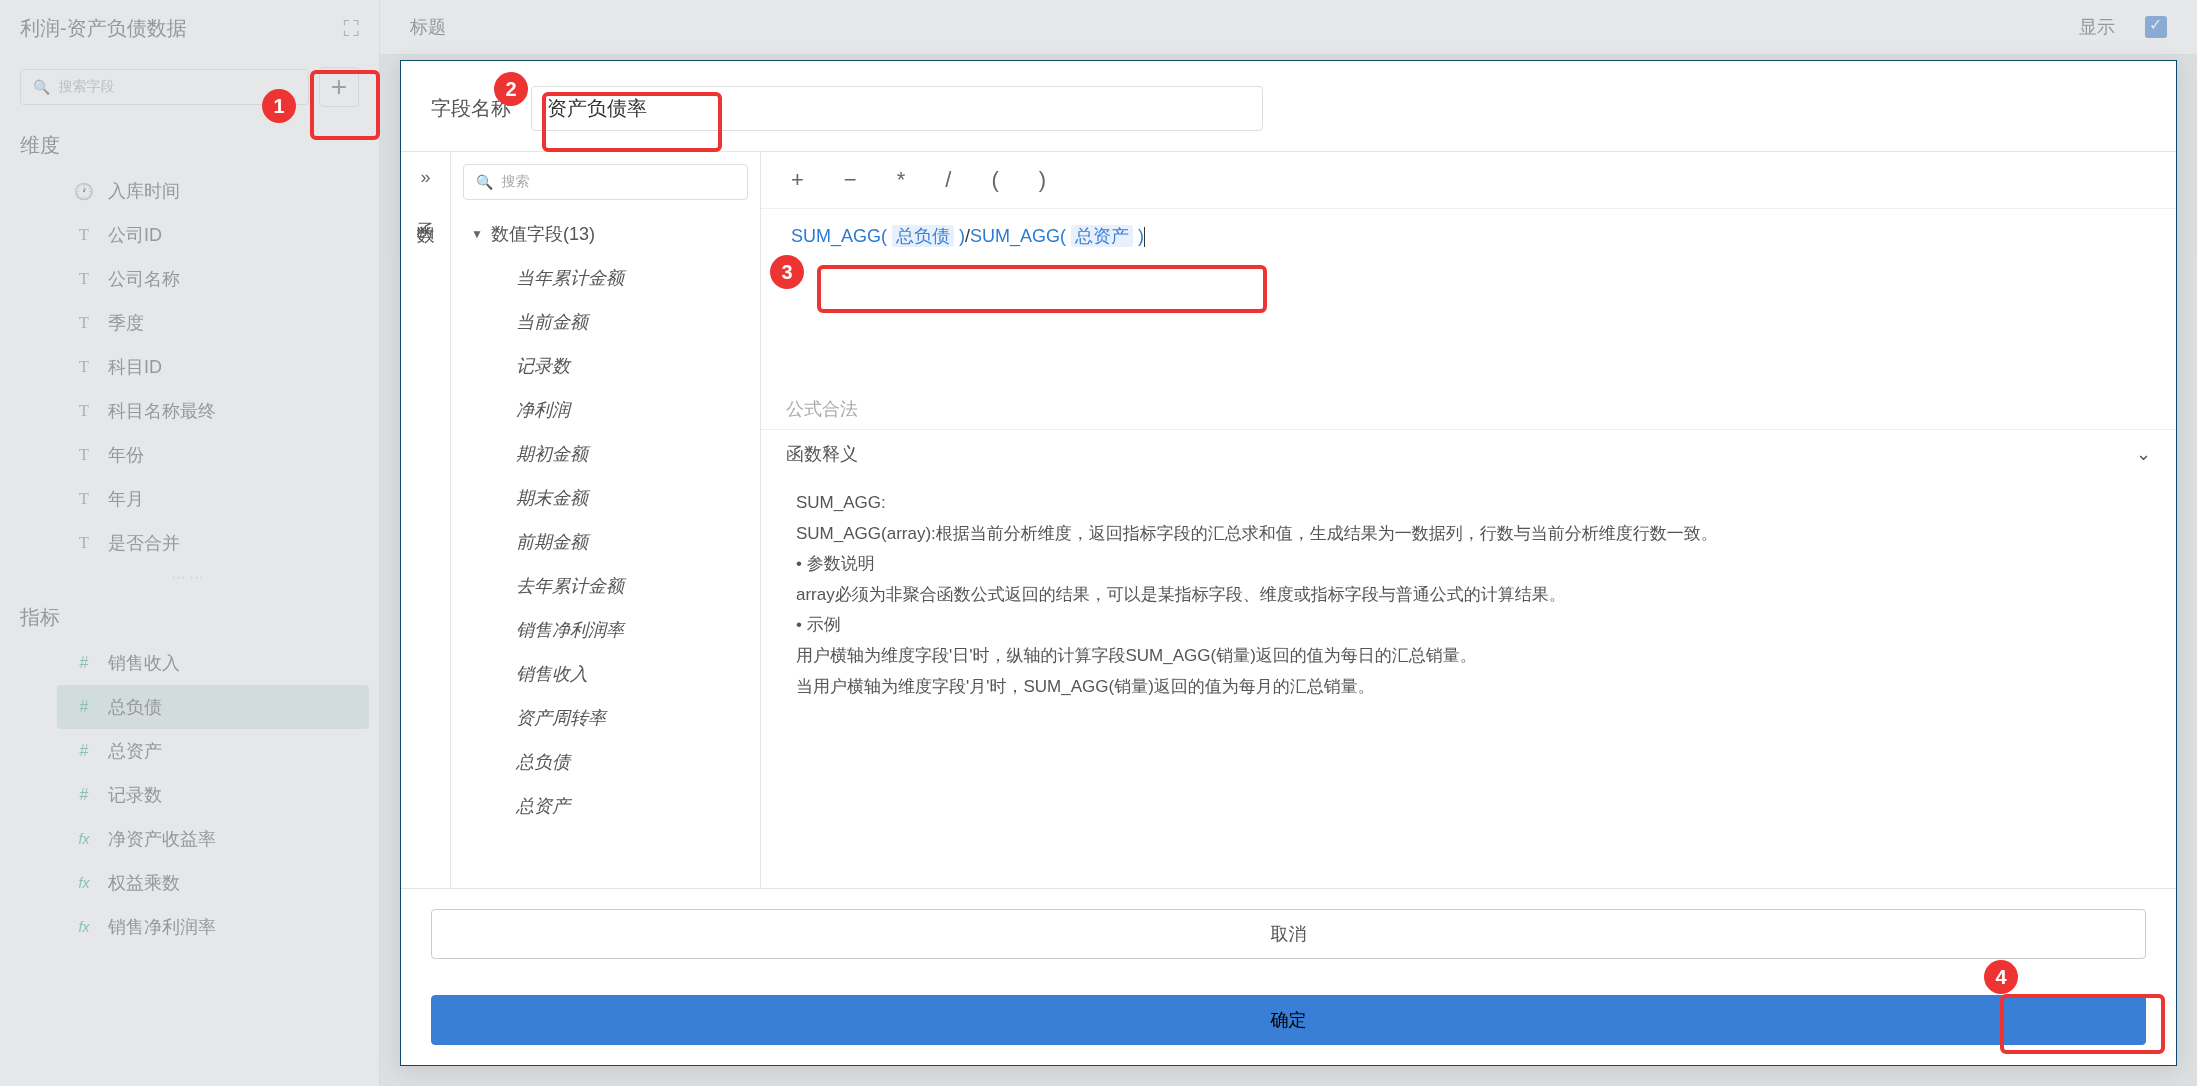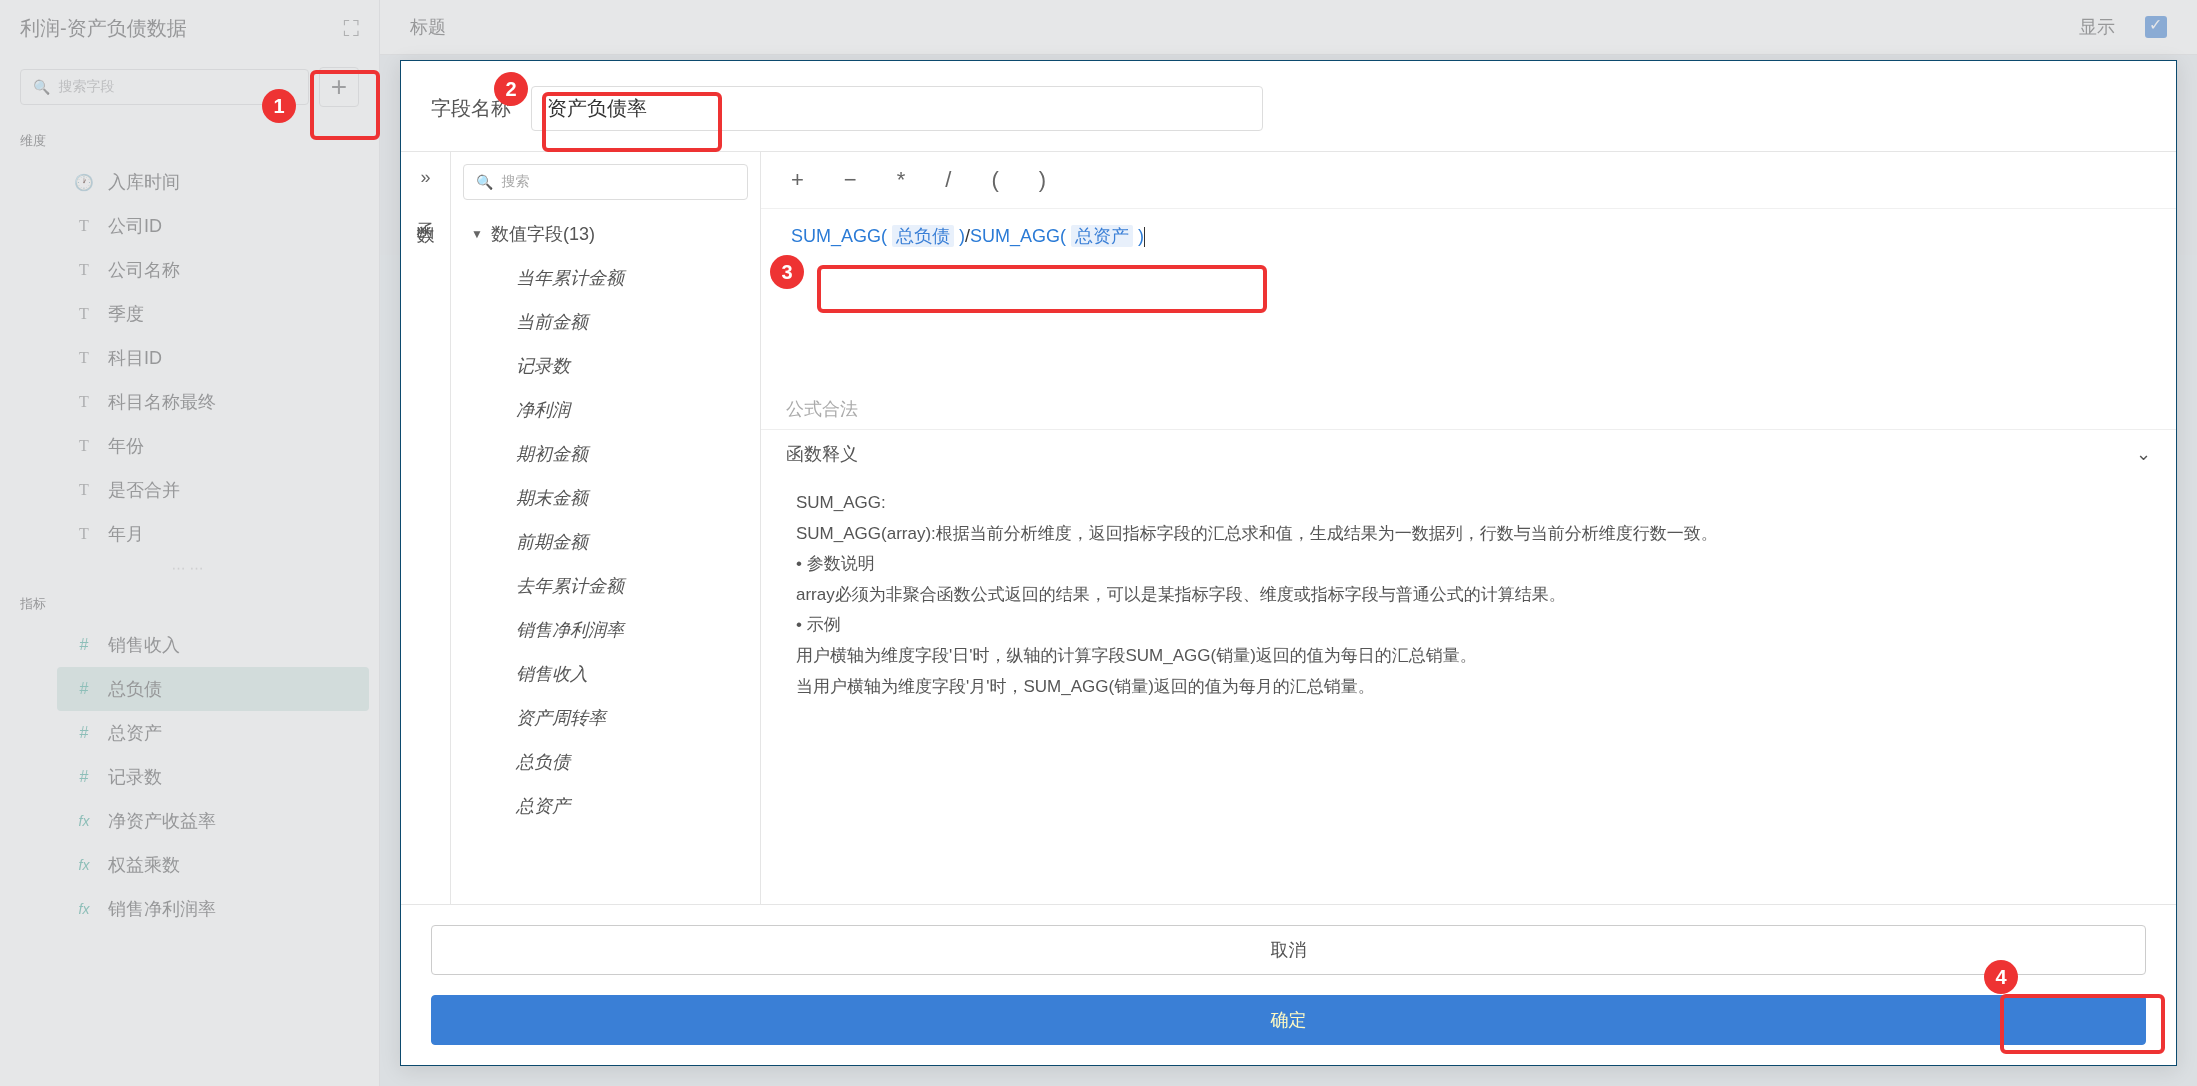--- a/index.html
+++ b/index.html
@@ -7,21 +7,21 @@
 
 
 .sidebar { position: absolute; left: 0; top: 0; width: 380px; height: 100%; background: #fff; border-right: 1px solid #e5e5e5; opacity: 0.5; }
 .sidebar-header { display: flex; align-items: center; padding: 15px 20px; }
 .sidebar-title { font-size: 20px; color: #555; flex: 1; }
 .sidebar-header .icon-btn { font-size: 22px; color: #888; margin-left: 8px; }
 .sidebar-search { display: flex; align-items: center; padding: 10px 20px; gap: 10px; }
 .search-box { flex: 1; display: flex; align-items: center; border: 1px solid #ddd; border-radius: 4px; padding: 8px 12px; color: #aaa; background: #fff; }
 .search-box .search-icon { margin-right: 8px; color: #888; }
 .plus-btn { font-size: 28px; color: #666; width: 40px; height: 40px; display: flex; align-items: center; justify-content: center; border: 1px solid #ddd; border-radius: 4px; background: #fff; }
-.section-label { padding: 15px 20px 10px; color: #555; font-size: 13px; }
+.section-label { padding: 15px 20px 10px; color: #555; font-size: 20px; }
 .field-list { padding: 0 10px; margin-left: 47px; }
 .field-item { display: flex; align-items: center; padding: 10px 15px; color: #555; font-size: 18px; border-radius: 4px; }
 .field-item .field-icon { width: 24px; margin-right: 12px; color: #888; font-size: 16px; display: flex; align-items: center; justify-content: center; }
 .field-item.selected { background: #d4e8e4; }
 .field-icon.clock::before { content: "🕐"; }
 .field-icon.text::before { content: "T"; font-family: serif; }
 .field-icon.hash::before { content: "#"; color: #4a9; }
 .field-icon.fx::before { content: "fx"; font-style: italic; font-size: 14px; color: #4a9; }
 .divider-dots { text-align: center; color: #ccc; letter-spacing: 4px; padding: 4px 0; }
 
@@ -66,21 +66,21 @@
 .tok-field { background: #e8f0fb; color: #3a7fd6; padding: 1px 4px; border-radius: 2px; }
 .cursor { display: inline-block; width: 1px; height: 20px; background: #333; vertical-align: middle; }
 
 .status-row { padding: 8px 25px; color: #aaa; font-size: 18px; }
 .help-header { padding: 12px 25px; display: flex; justify-content: space-between; align-items: center; border-top: 1px solid #eee; font-size: 18px; color: #555; }
 .help-body { padding: 10px 35px 20px; font-size: 17px; color: #555; line-height: 1.8; }
 .help-body .fn-name { font-weight: normal; }
 
 .modal-footer { padding: 20px 30px; display: flex; justify-content: flex-end; gap: 20px; flex-direction: column; }
 .btn { padding: 12px 45px; font-size: 18px; border-radius: 4px; cursor: pointer; border: 1px solid #ccc; background: #fff; color: #555; }
-.btn.primary { background: #3a7fd6; border-color: #3a7fd6; color: #fef9c3; }
+.btn.primary { background: #3a7fd6; border-color: #3a7fd6; color: #000000; margin-top: 16px; }
 
 
 .anno-box { position: absolute; border: 4px solid #e33; border-radius: 6px; pointer-events: none; }
 .anno-badge { position: absolute; width: 34px; height: 34px; border-radius: 50%; background: #e33; color: #fff; font-size: 20px; font-weight: bold; display: flex; align-items: center; justify-content: center; pointer-events: none; }
 </style>
 </head>
 <body>
 
 <div class="sidebar">
   <div class="sidebar-header">
@@ -119,25 +119,25 @@
       <div class="field-item">
         <span class="field-icon text"></span>
         <span>科目名称最终</span>
       </div>
       <div class="field-item">
         <span class="field-icon text"></span>
         <span>年份</span>
       </div>
       <div class="field-item">
         <span class="field-icon text"></span>
+        <span>年月</span>
+      </div>
+      <div class="field-item">
+        <span class="field-icon text"></span>
         <span>是否合并</span>
-      </div>
-      <div class="field-item">
-        <span class="field-icon text"></span>
-        <span>年月</span>
       </div>
     </div>
   <div class="divider-dots">⋯⋯</div>
   <div class="section-label">指标</div>
   <div class="field-list" id="metric-list">
       <div class="field-item">
         <span class="field-icon hash"></span>
         <span>销售收入</span>
       </div>
       <div class="field-item selected">

